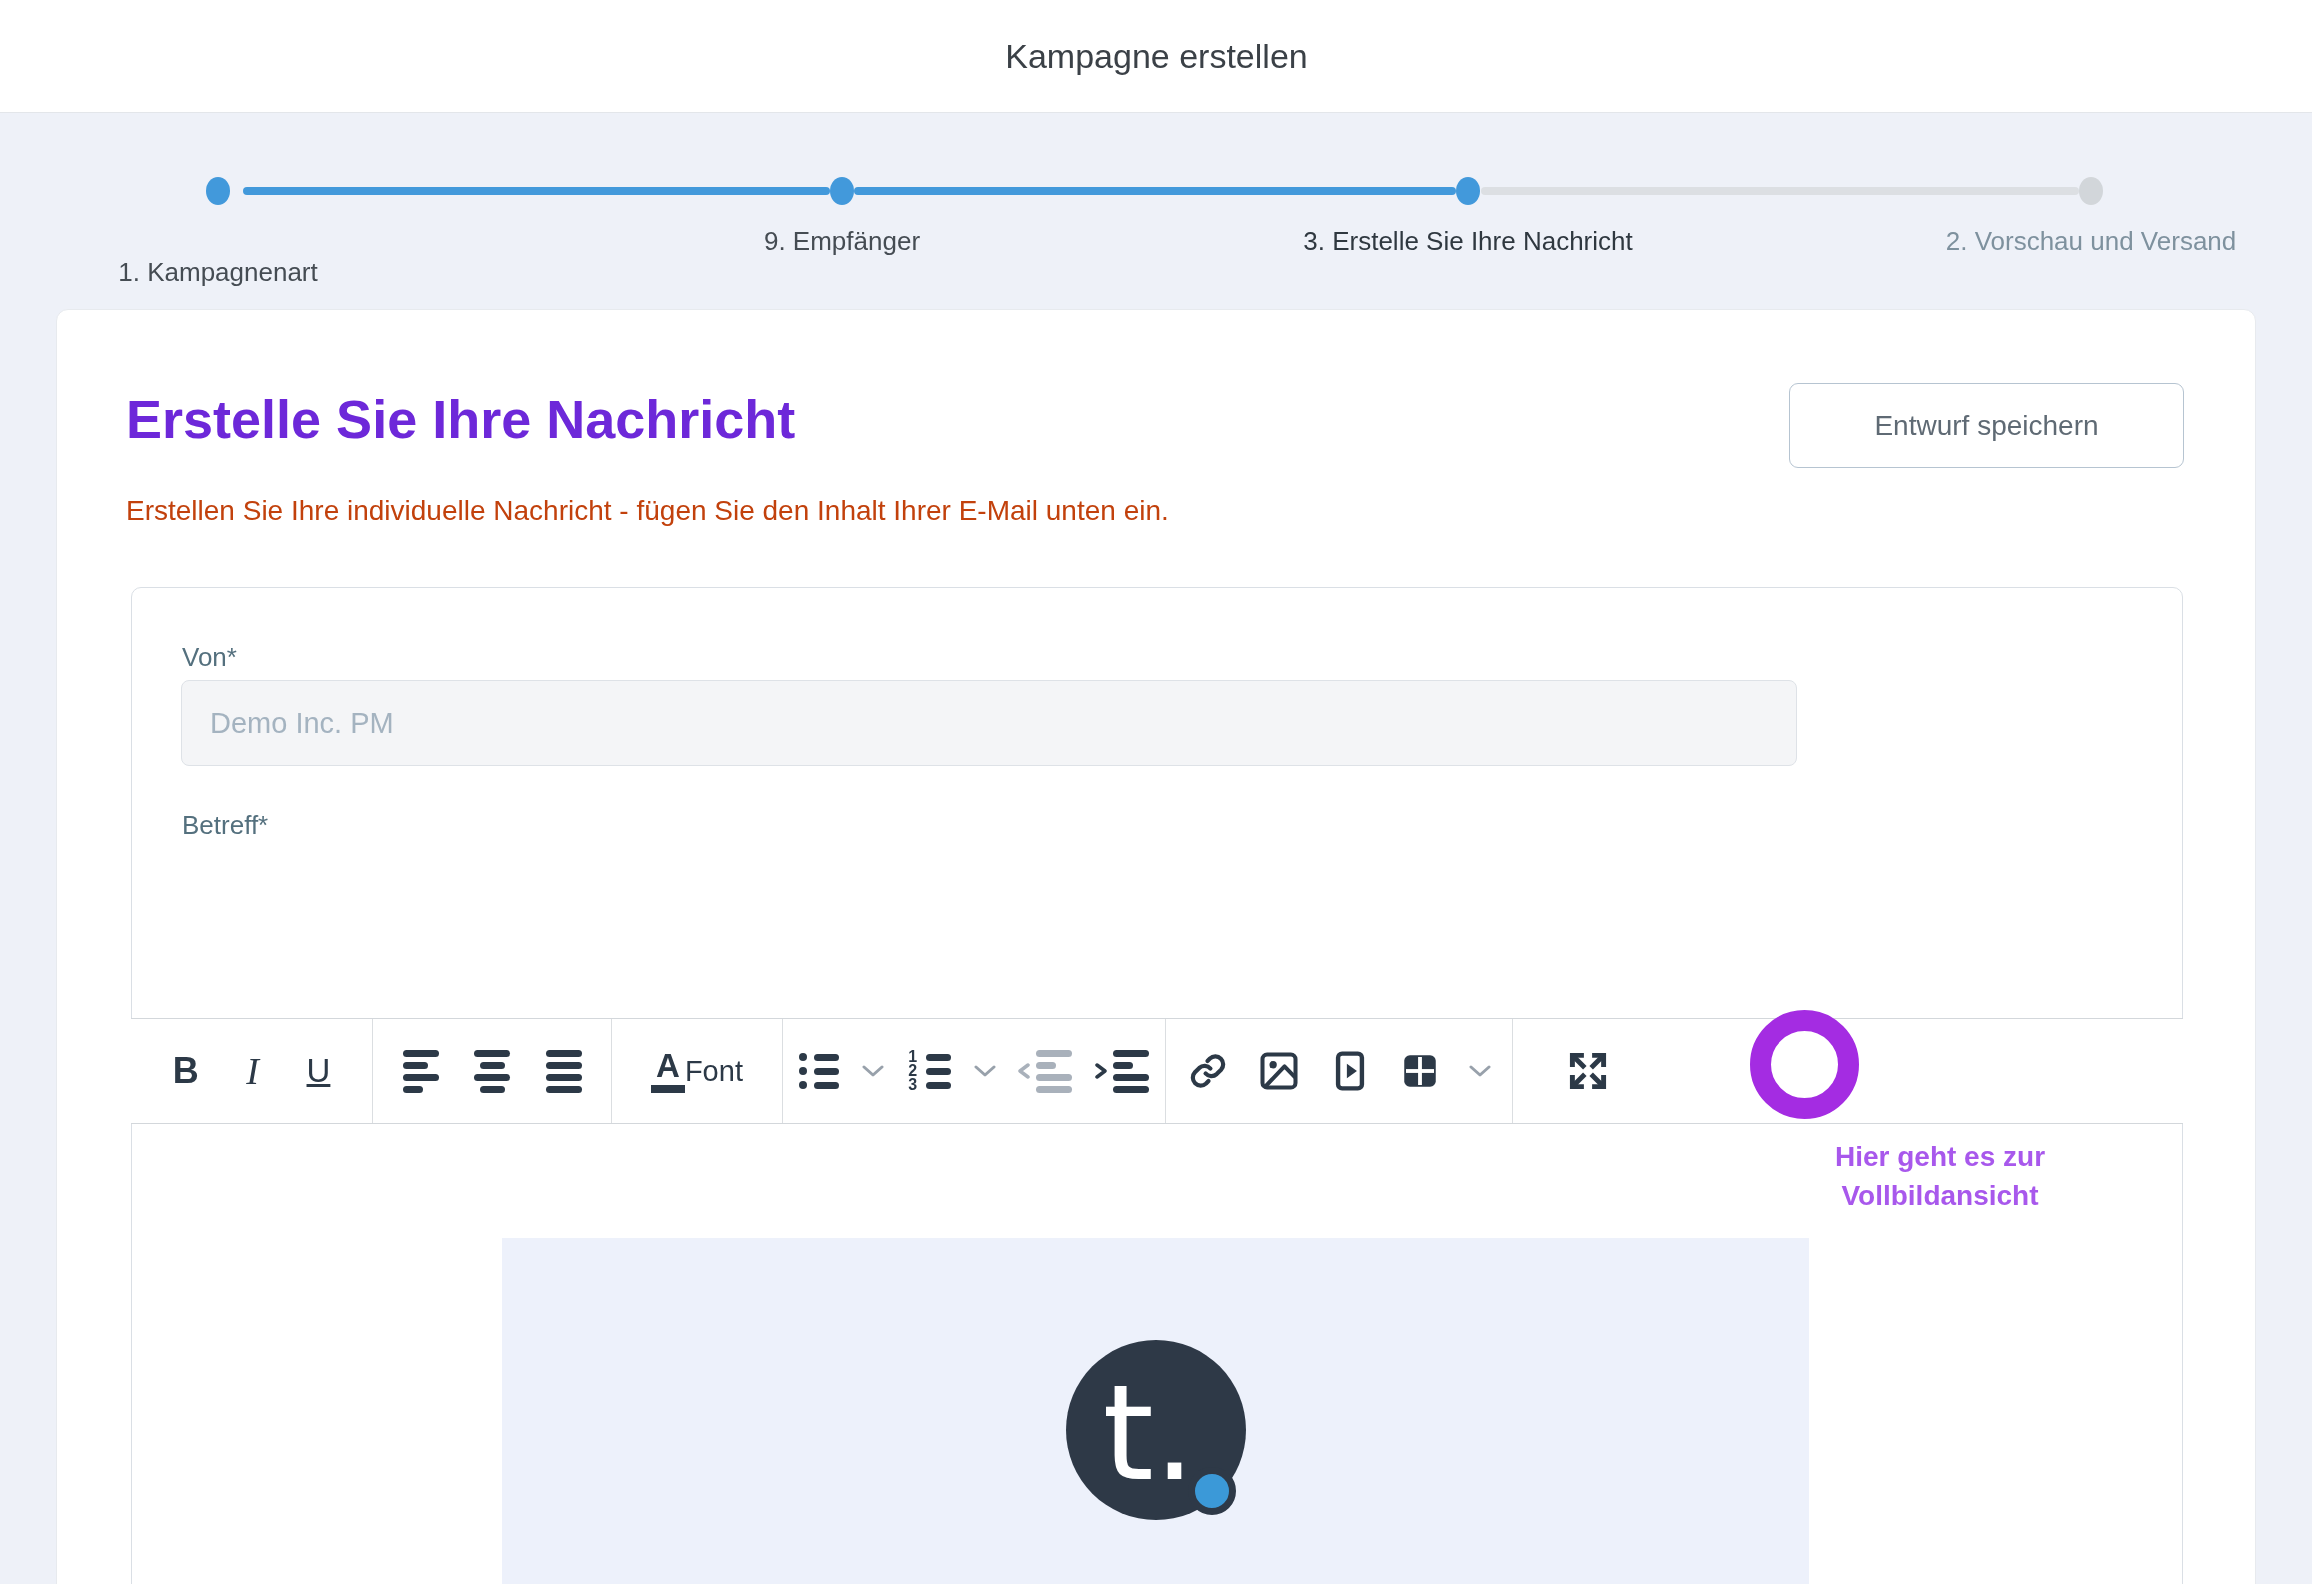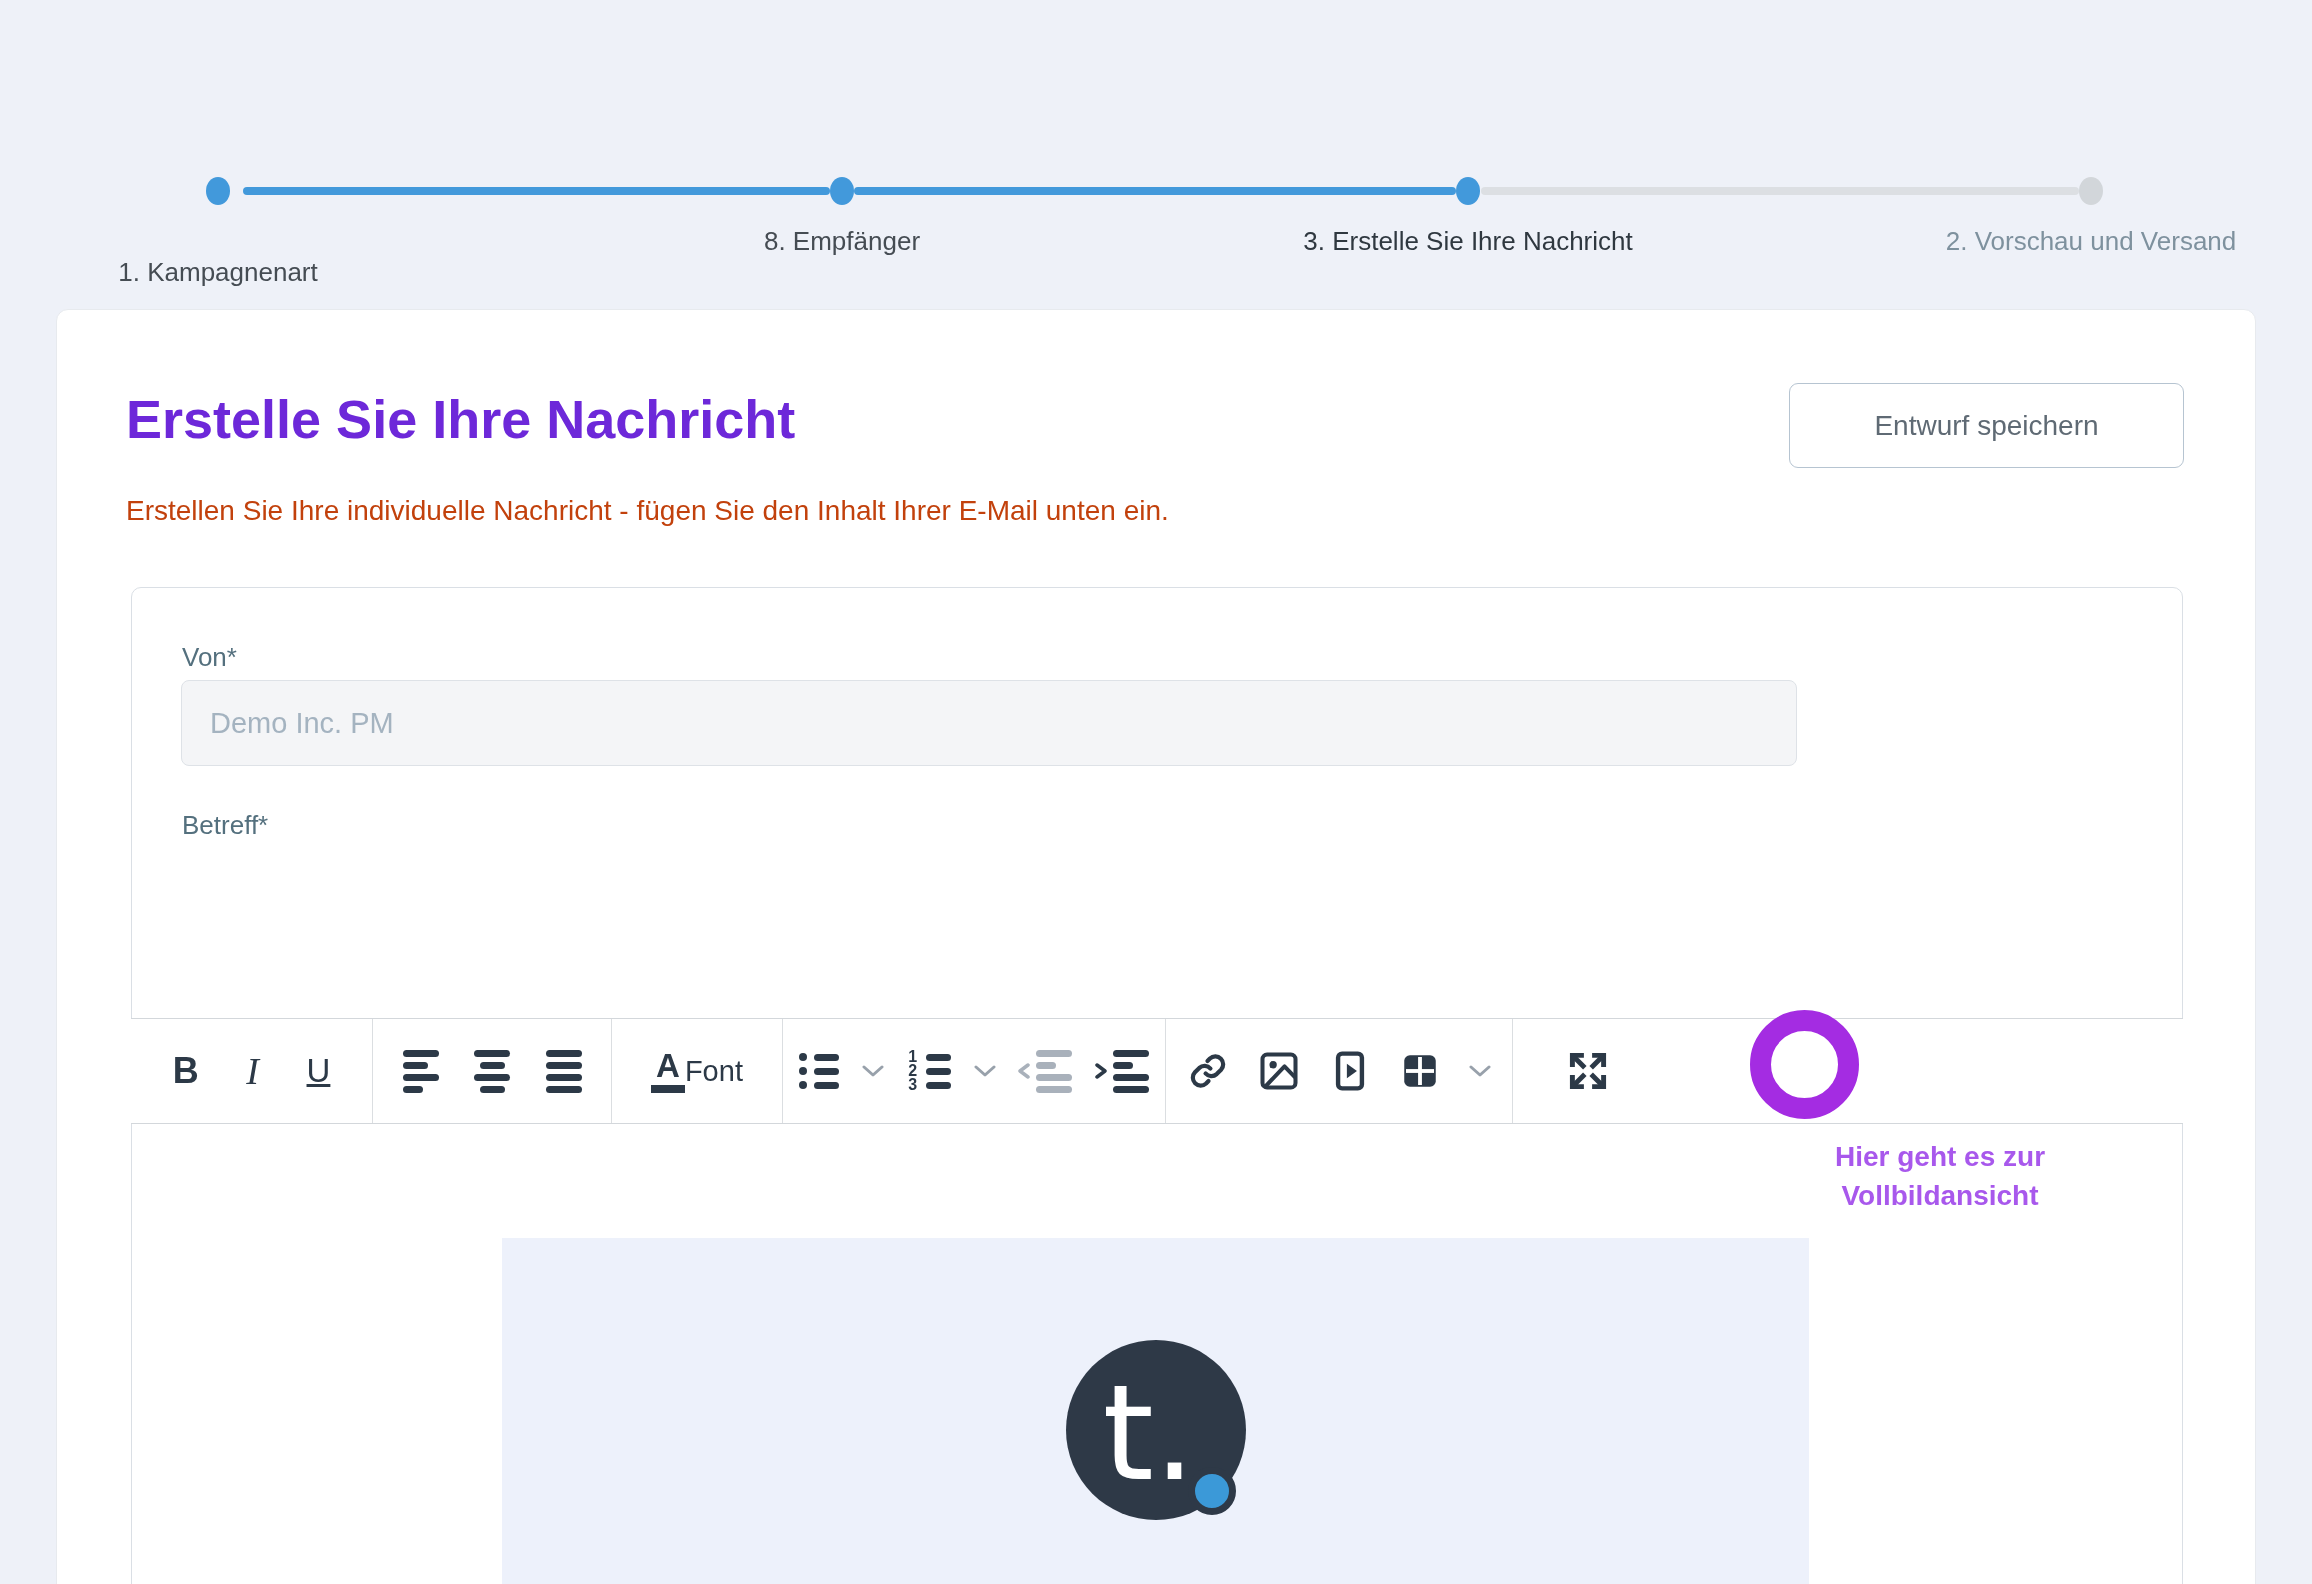--- a/index.html
+++ b/index.html
@@ -78,32 +78,35 @@
     justify-content:center;color:#ffffff;font-size:131px;font-family:"DejaVu Sans",sans-serif;font-weight:400;}
   .logo-dot{position:absolute;left:1188px;top:1467px;width:34px;height:34px;border-radius:50%;
     background:#3b99d8;border:7px solid #2e3947;}
   svg{display:block;}
 </style>
 </head>
 <body>
 
 <div class="screen">
 
+  <div class="header">
+    <div class="header-title">Kampagne erstellen</div>
+  </div>
 
   <div>
     <div class="step-dot" style="left:206px;"></div>
     <div class="step-line" style="left:243px;width:587px;"></div>
     <div class="step-dot" style="left:830px;"></div>
     <div class="step-line" style="left:854px;width:602px;"></div>
     <div class="step-dot" style="left:1456px;"></div>
     <div class="step-line gray" style="left:1481px;width:598px;"></div>
     <div class="step-dot gray" style="left:2079px;"></div>
 
     <div class="step-label" style="left:218px;margin-top:31px;">1. Kampagnenart</div>
-    <div class="step-label" style="left:842px;">8. Empfänger</div>
+    <div class="step-label" style="left:842px;">9. Empfänger</div>
     <div class="step-label active" style="left:1468px;">3. Erstelle Sie Ihre Nachricht</div>
     <div class="step-label upcoming" style="left:2091px;">2. Vorschau und Versand</div>
   </div>
 
   <div class="card"></div>
 
   <div class="page-heading">Erstelle Sie Ihre Nachricht</div>
   <div class="page-subheading">Erstellen Sie Ihre individuelle Nachricht - fügen Sie den Inhalt Ihrer E-Mail unten ein.</div>
   <button class="save-btn">Entwurf speichern</button>
 

